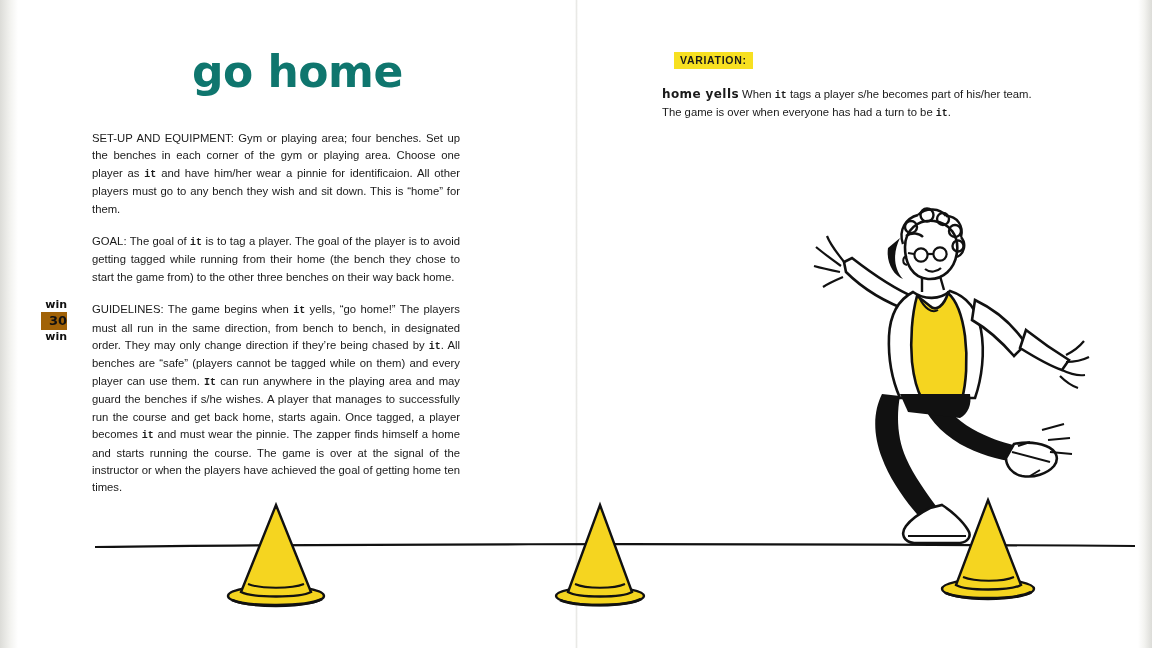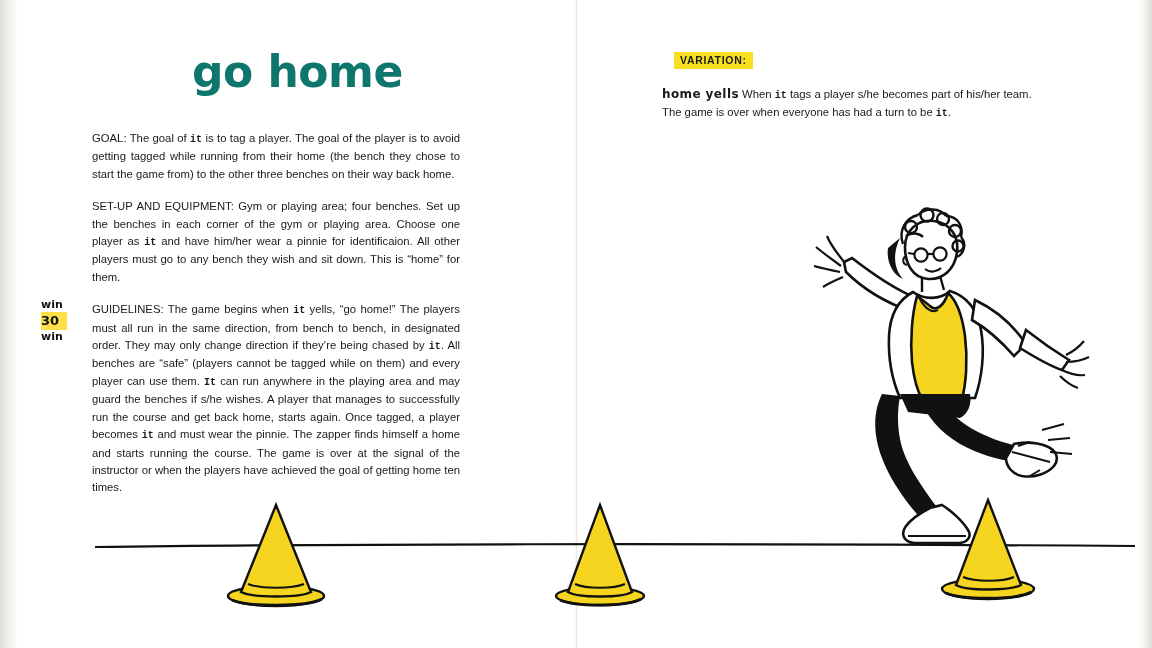--- a/index.html
+++ b/index.html
@@ -75,29 +75,29 @@
     font-weight: bold;
     font-size: 10px;
   }
 
   
   .tab {
     position: absolute;
     left: 41px;
     top: 298px;
     width: 26px;
-    text-align: left;
+    text-align: right;
     font-family: "DejaVu Sans", sans-serif;
     font-weight: bold;
     font-size: 11px;
     line-height: 14px;
     color: #111111;
   }
   .tab .num {
-    background: #fde047;
+    background: #a16207;
     display: block;
     padding: 1px 0 2px 0;
     font-size: 13px;
     line-height: 15px;
   }
 
   
   .variation-label {
     position: absolute;
     left: 660px;
@@ -146,23 +146,23 @@
   <div class="title">go home</div>
 
   <div class="tab">
     <span>win</span>
     <span class="num">30</span>
     <span>win</span>
   </div>
 
   <div class="col-left">
 
+    <p><span class="lbl">SET-UP AND EQUIPMENT:</span><span> Gym or playing area; four benches. Set up the benches in each corner of the gym or playing area. Choose one player as </span><span class="it">it</span><span> and have him/her wear a pinnie for identificaion. All other players must go to any bench they wish and sit down. This is “home” for them.</span></p>
+
     <p><span class="lbl">GOAL:</span><span> The goal of </span><span class="it">it</span><span> is to tag a player. The goal of the player is to avoid getting tagged while running from their home (the bench they chose to start the game from) to the other three benches on their way back home.</span></p>
-
-    <p><span class="lbl">SET-UP AND EQUIPMENT:</span><span> Gym or playing area; four benches. Set up the benches in each corner of the gym or playing area. Choose one player as </span><span class="it">it</span><span> and have him/her wear a pinnie for identificaion. All other players must go to any bench they wish and sit down. This is “home” for them.</span></p>
 
     <p><span class="lbl">GUIDELINES:</span><span> The game begins when </span><span class="it">it</span><span> yells, “go home!” The players must all run in the same direction, from bench to bench, in designated order. They may only change direction if they’re being chased by </span><span class="it">it</span><span>. All benches are “safe” (players cannot be tagged while on them) and every player can use them. </span><span class="it">It</span><span> can run anywhere in the playing area and may guard the benches if s/he wishes. A player that manages to successfully run the course and get back home, starts again. Once tagged, a player becomes </span><span class="it">it</span><span> and must wear the pinnie. The zapper finds himself a home and starts running the course. The game is over at the signal of the instructor or when the players have achieved the goal of getting home ten times.</span></p>
 
   </div>
 
   <div class="variation-label">VARIATION:</div>
 
   <div class="col-right">
     <p style="margin:0"><span class="subhead">home yells</span><span>  When </span><span class="it">it</span><span> tags a player s/he becomes part of his/her team. The game is over when everyone has had a turn to be </span><span class="it">it</span><span>.</span></p>
   </div>

